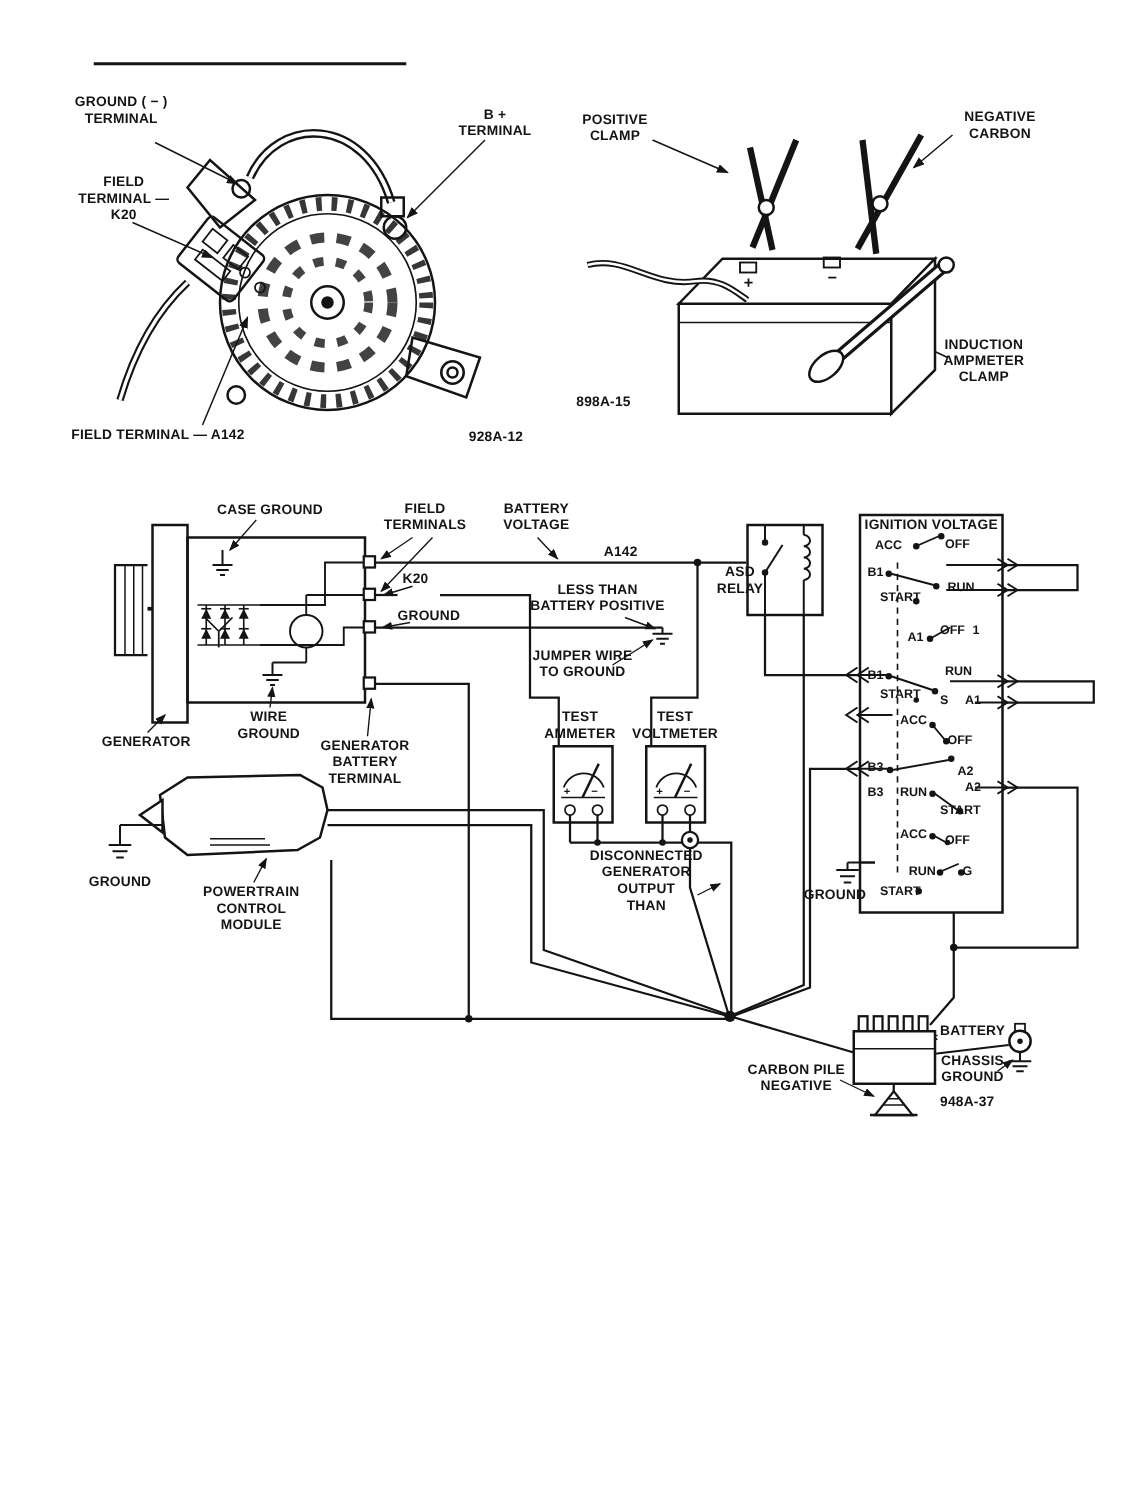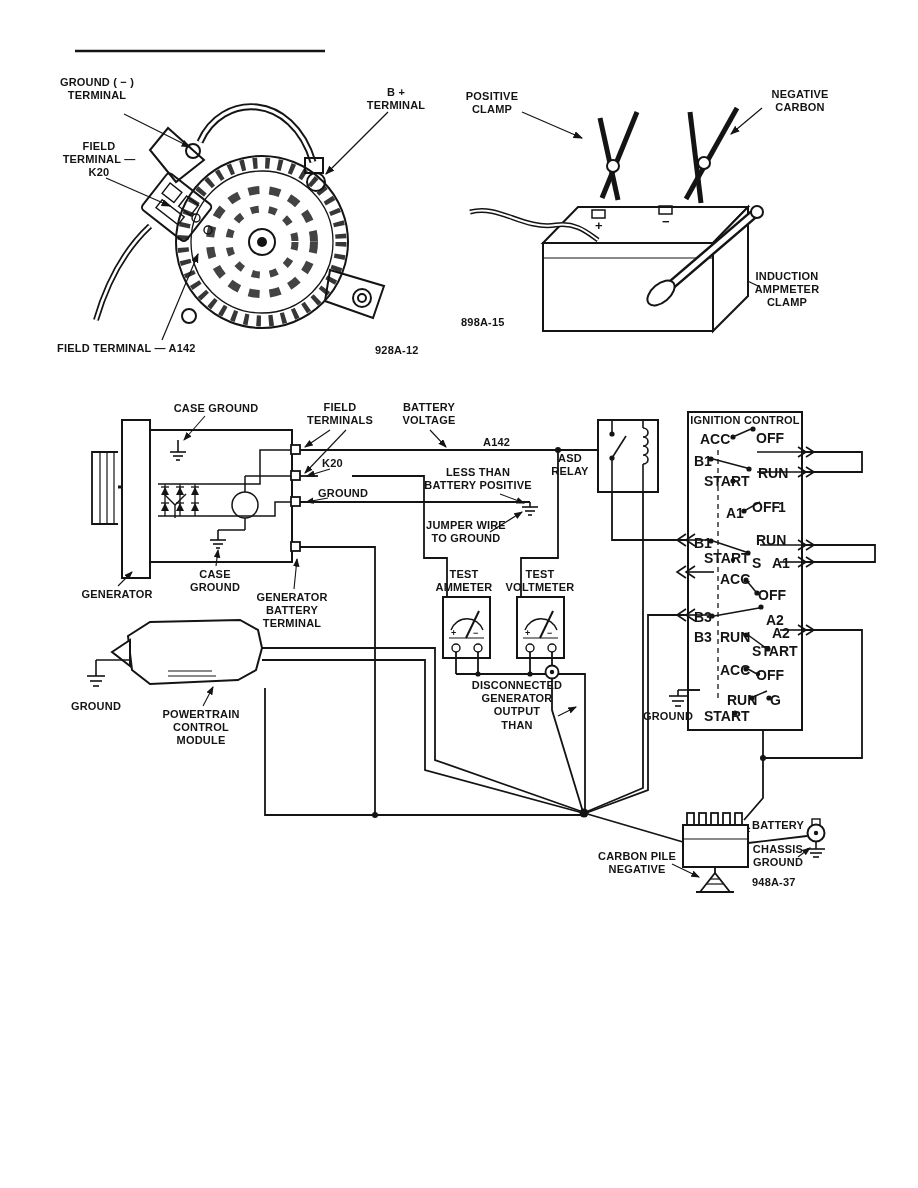--- a/index.html
+++ b/index.html
@@ -4,21 +4,21 @@
 <style>
   *{margin:0;padding:0;box-sizing:border-box}
   html,body{background:#ffffff}
   #page{position:relative;width:918px;height:1188px;background:#ffffff;overflow:hidden;
         font-family:"Liberation Sans",sans-serif;color:#141414}
   #art{position:absolute;left:0;top:0}
   .lbl{position:absolute;font-size:11px;font-weight:bold;line-height:1.2;
        white-space:pre-line;color:#141414;text-align:center;letter-spacing:.2px}
   .c{transform:translateX(-50%)}
   .l{text-align:left}
-  .ign{font-size:14px;letter-spacing:0;line-height:1}
+  .ign{font-size:10px;letter-spacing:0;line-height:1}
   .sign{font-size:13px;line-height:1}
   .tiny{font-size:9px;line-height:1}
 </style>
 </head>
 <body>
 
 <div id="page">
 
 <svg id="art" width="918" height="1188" viewBox="0 0 918 1188">
   <defs>
@@ -435,25 +435,25 @@
 TERMINALS</div>
 <div class="lbl c" style="left:429px;top:401px">BATTERY
 VOLTAGE</div>
 <div class="lbl l" style="left:483px;top:436px">A142</div>
 <div class="lbl l" style="left:322px;top:457px">K20</div>
 <div class="lbl l" style="left:318px;top:487px">GROUND</div>
 <div class="lbl c" style="left:478px;top:466px">LESS THAN
 BATTERY POSITIVE</div>
 <div class="lbl c" style="left:466px;top:519px">JUMPER WIRE
 TO GROUND</div>
-<div class="lbl c" style="left:570px;top:452px">ASD
+<div class="lbl c" style="left:592px;top:452px">ASD
 RELAY</div>
-<div class="lbl c" style="left:745px;top:414px">IGNITION CONTROL</div>
+<div class="lbl c" style="left:745px;top:414px">IGNITION VOLTAGE</div>
 <div class="lbl c" style="left:117px;top:588px">GENERATOR</div>
-<div class="lbl c" style="left:215px;top:568px">CASE
+<div class="lbl c" style="left:215px;top:568px">WIRE
 GROUND</div>
 <div class="lbl c" style="left:292px;top:591px">GENERATOR
 BATTERY
 TERMINAL</div>
 <div class="lbl c" style="left:464px;top:568px">TEST
 AMMETER</div>
 <div class="lbl c" style="left:540px;top:568px">TEST
 VOLTMETER</div>
 <div class="lbl c" style="left:517px;top:679px">DISCONNECTED
 GENERATOR

